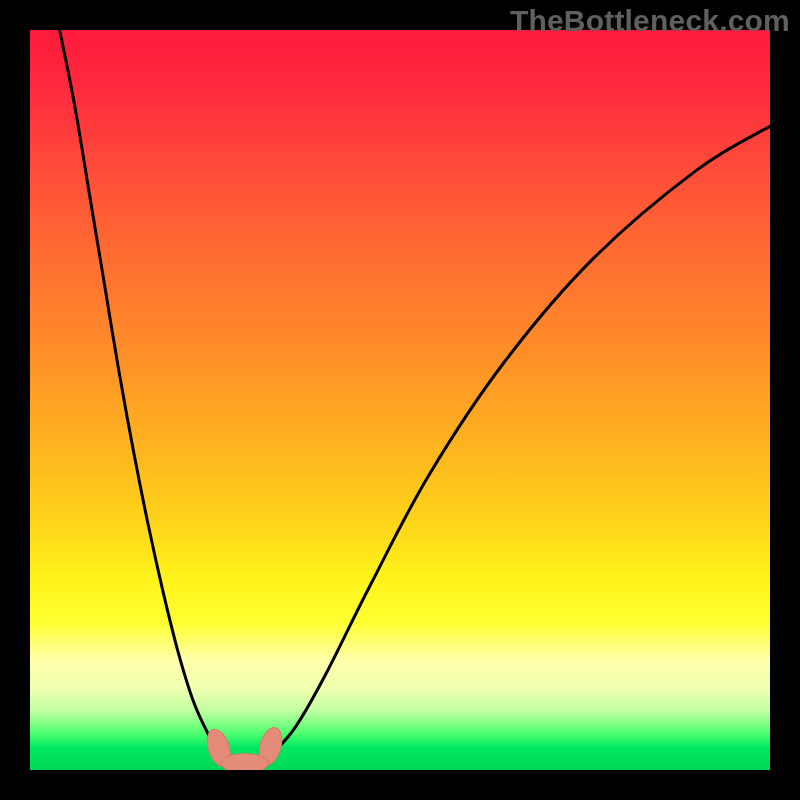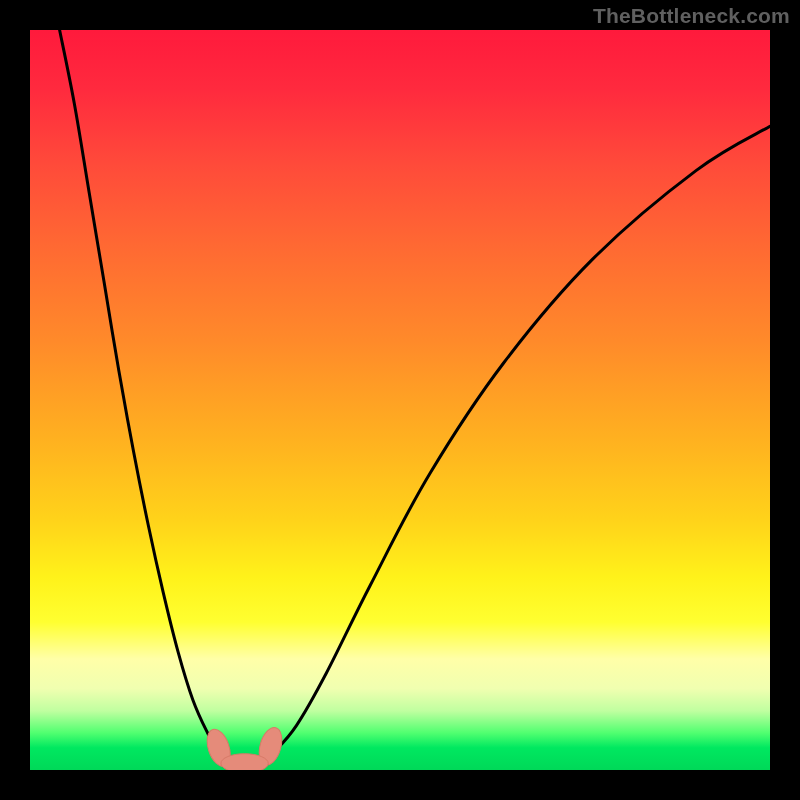--- a/index.html
+++ b/index.html
@@ -17,21 +17,21 @@
     top: 0;
     width: 800px;
     height: 800px;
     background: #000;
   }
   .watermark {
     position: absolute;
     top: 4px;
     right: 10px;
     color: #606060;
-    font-size: 21px;
+    font-size: 30px;
     font-weight: 600;
     letter-spacing: 0.2px;
     z-index: 20;
     user-select: none;
   }
   .plot {
     position: absolute;
     left: 30px;
     top: 30px;
     width: 740px;

